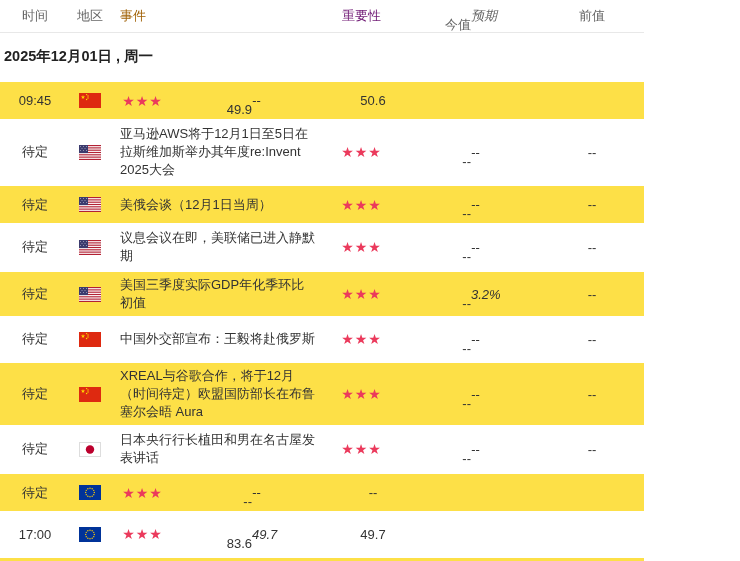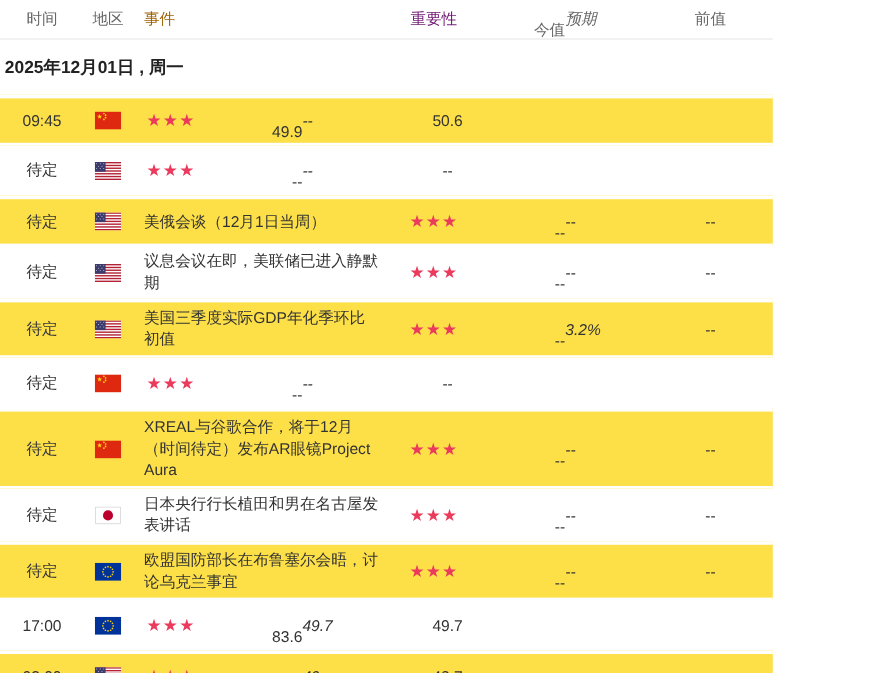--- a/index.html
+++ b/index.html
@@ -98,20 +98,21 @@
             <circle cx="3" cy="3.5" r="0.4"></circle>
                 <circle cx="6" cy="3.5" r="0.4"></circle>
             <circle cx="1.5" cy="5.5" r="0.4"></circle>
                 <circle cx="4.5" cy="5.5" r="0.4"></circle>
                 <circle cx="7.5" cy="5.5" r="0.4"></circle>
           </g>
         </svg>
 
       </span>
     </div>
+    <div class="c-event">亚马逊AWS将于12月1日至5日在拉斯维加斯举办其年度re:Invent 2025大会</div>
     <div class="c-imp">★★★</div>
     <div class="c-actual">--</div>
     <div class="c-forecast">--</div>
     <div class="c-prev">--</div>
   </div>
 
   <div class="row alt">
     <div class="c-time">待定</div>
     <div class="c-flag">
       <span class="flag-wrap">
@@ -233,20 +234,21 @@
           <rect width="22" height="15" fill="#de2910"></rect>
           <polygon fill="#ffde00" points="4,2.0 4.49,3.52 6.09,3.52 4.80,4.46 5.29,5.98 4,5.04 2.71,5.98 3.20,4.46 1.91,3.52 3.51,3.52"></polygon>
           <circle cx="7.6" cy="1.6" r="0.7" fill="#ffde00"></circle>
           <circle cx="9.0" cy="3.0" r="0.7" fill="#ffde00"></circle>
           <circle cx="9.0" cy="5.0" r="0.7" fill="#ffde00"></circle>
           <circle cx="7.6" cy="6.5" r="0.7" fill="#ffde00"></circle>
         </svg>
 
       </span>
     </div>
+    <div class="c-event">中国外交部宣布：王毅将赴俄罗斯</div>
     <div class="c-imp">★★★</div>
     <div class="c-actual">--</div>
     <div class="c-forecast">--</div>
     <div class="c-prev">--</div>
   </div>
 
   <div class="row alt">
     <div class="c-time">待定</div>
     <div class="c-flag">
       <span class="flag-wrap">
@@ -254,21 +256,21 @@
           <rect width="22" height="15" fill="#de2910"></rect>
           <polygon fill="#ffde00" points="4,2.0 4.49,3.52 6.09,3.52 4.80,4.46 5.29,5.98 4,5.04 2.71,5.98 3.20,4.46 1.91,3.52 3.51,3.52"></polygon>
           <circle cx="7.6" cy="1.6" r="0.7" fill="#ffde00"></circle>
           <circle cx="9.0" cy="3.0" r="0.7" fill="#ffde00"></circle>
           <circle cx="9.0" cy="5.0" r="0.7" fill="#ffde00"></circle>
           <circle cx="7.6" cy="6.5" r="0.7" fill="#ffde00"></circle>
         </svg>
 
       </span>
     </div>
-    <div class="c-event">XREAL与谷歌合作，将于12月（时间待定）发布AR眼镜Project Aura</div>
+    <div class="c-event">XREAL与谷歌合作，将于12月（时间待定）欧盟国防部长在布鲁塞尔会晤 Aura</div>
     <div class="c-imp">★★★</div>
     <div class="c-actual">--</div>
     <div class="c-forecast">--</div>
     <div class="c-prev">--</div>
   </div>
 
   <div class="row">
     <div class="c-time">待定</div>
     <div class="c-flag">
       <span class="flag-wrap">
@@ -304,21 +306,20 @@
             <circle cx="11" cy="11.8" r="0.7"></circle>
                 <circle cx="8.85" cy="11.22" r="0.7"></circle>
             <circle cx="7.27" cy="9.65" r="0.7"></circle>
                 <circle cx="6.7" cy="7.5" r="0.7"></circle>
             <circle cx="7.27" cy="5.35" r="0.7"></circle>
                 <circle cx="8.85" cy="3.78" r="0.7"></circle>
           </g>
         </svg>
       </span>
     </div>
-    <div class="c-event">欧盟国防部长在布鲁塞尔会晤，讨论乌克兰事宜</div>
     <div class="c-imp">★★★</div>
     <div class="c-actual">--</div>
     <div class="c-forecast">--</div>
     <div class="c-prev">--</div>
   </div>
 
   <div class="row">
     <div class="c-time">17:00</div>
     <div class="c-flag">
       <span class="flag-wrap">

